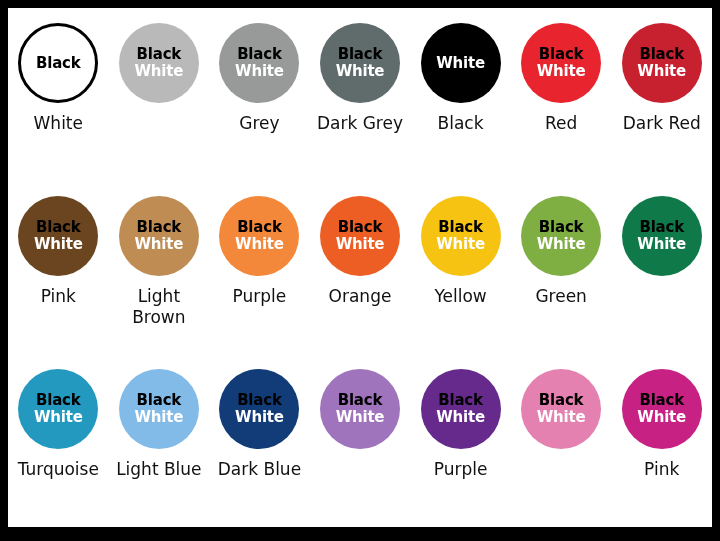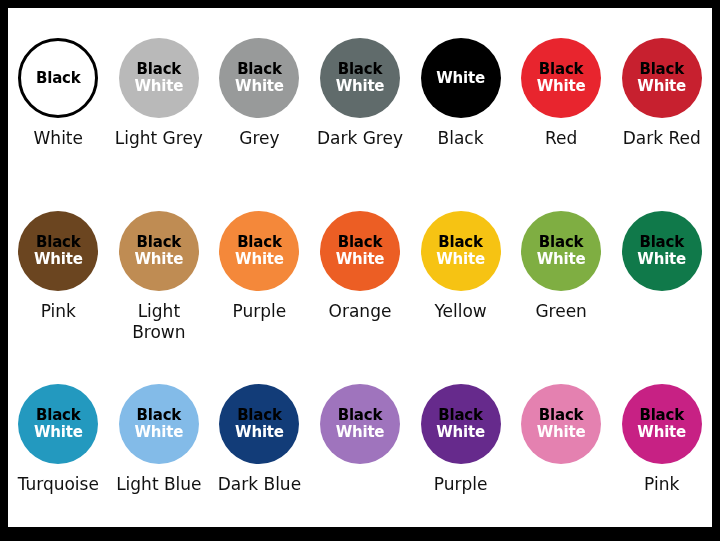--- a/index.html
+++ b/index.html
@@ -24,21 +24,20 @@
   }
   #grid {
     position: absolute;
     left: 0;
     top: 0;
     width: 704px;
     height: 519px;
     display: grid;
     grid-template-columns: repeat(7, 1fr);
     grid-template-rows: repeat(3, 1fr);
-    margin-top: 15px;
   }
   .swatch {
     position: relative;
     display: flex;
     flex-direction: column;
     align-items: center;
   }
   .disc {
     width: 80px;
     height: 80px;
@@ -82,21 +81,20 @@
         <div class="disc outlined" style="background: rgb(255, 255, 255);">
           <span class="sample sample-black">Black</span>
         </div>
         <div class="caption">White</div>
       </div>
       <div class="swatch">
         <div class="disc" style="background: rgb(185, 185, 185);">
           <span class="sample sample-black">Black</span>
           <span class="sample sample-white">White</span>
         </div>
-        <div class="caption">Light Grey</div>
       </div>
       <div class="swatch">
         <div class="disc" style="background: rgb(152, 154, 154);">
           <span class="sample sample-black">Black</span>
           <span class="sample sample-white">White</span>
         </div>
         <div class="caption">Grey</div>
       </div>
       <div class="swatch">
         <div class="disc" style="background: rgb(96, 107, 107);">

